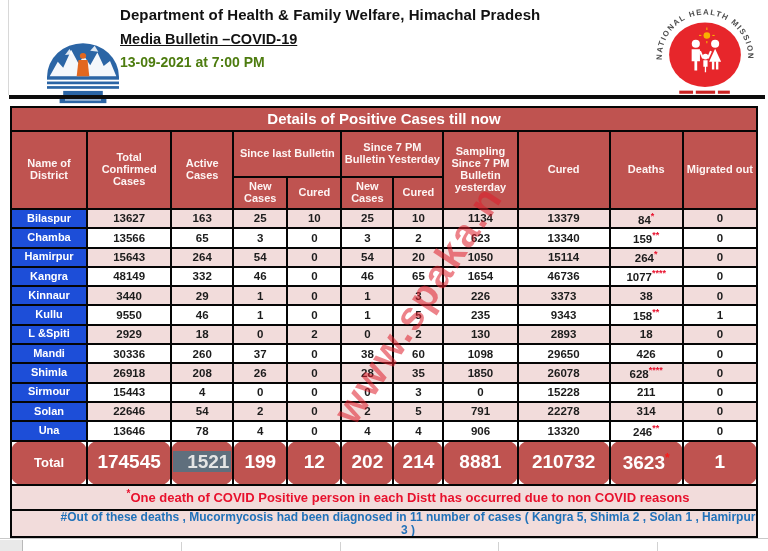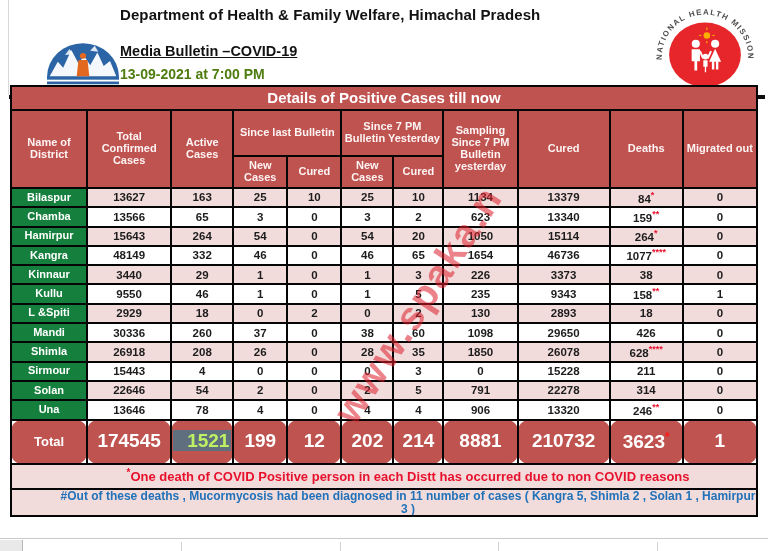--- a/index.html
+++ b/index.html
@@ -2,47 +2,47 @@
 <html><head>
 <meta charset="utf-8">
 <style>
   html,body{margin:0;padding:0;background:#fff;}
   .canvas{position:relative;width:768px;height:551px;background:#ffffff;overflow:hidden;
           font-family:"Liberation Sans",sans-serif;}
 
   
   .hdr-center{position:absolute;left:120px;top:6px;width:520px;text-align:left;}
   .dept-title{font-size:15px;font-weight:bold;color:#121212;letter-spacing:.1px;}
-  .bulletin-title{font-size:14.5px;font-weight:bold;color:#121212;text-decoration:underline;margin-top:20px;}
+  .bulletin-title{font-size:14.5px;font-weight:bold;color:#121212;text-decoration:underline;margin-top:8px;}
   .bulletin-date{font-size:14px;font-weight:bold;color:#4d7c0f;margin-top:7px;}
   .logo{position:absolute;}
   .logo-left{left:38px;top:28px;}
   .logo-right{left:646px;top:6px;}
 
   
   .v-gridline{position:absolute;left:8px;top:0;width:1px;height:95px;background:#d8d8d8;}
   .top-black-bar{position:absolute;left:9px;top:95px;width:756px;height:4px;background:#0d0d0d;}
 
   
-  table.covid{position:absolute;left:10px;top:85px;width:748px;border-collapse:collapse;
+  table.covid{position:absolute;left:10px;top:106px;width:748px;border-collapse:collapse;
               table-layout:fixed;text-align:center;font-weight:bold;}
   table.covid td{border:2px solid #050505;padding:0;line-height:1.08;overflow:hidden;}
   tr.title-row td{background:#bf5350;color:#fff;font-size:15px;height:22px;}
   tr.h1 td,tr.h2 td{background:#bf5350;color:#fdf4f3;font-size:11px;}
   tr.h1 td{height:44px;}
   tr.h2 td{height:30px;}
   tbody.data td{font-size:11.5px;color:#1c1c1c;height:17.3px;}
   tr.odd td{background:#f2dcdb;}
   tr.even td{background:#ffffff;}
-  table.covid td.district{background:#15803d;color:#fff;font-size:11px;}
+  table.covid td.district{background:#1d4ed8;color:#fff;font-size:11px;}
   sup.stars{color:#e8112d;font-size:9px;font-weight:bold;}
   tr.total td{background:#bf5350;color:#ffffff;font-size:19px;height:42px;border-radius:11px;}
   tr.total td.district{font-size:13px;background:#bf5350;}
   tr.total sup.stars{font-size:12px;color:#ff1a1a;}
-  .hl{background:#5f6f7d;color:#bef264;padding:0 15px;}
+  .hl{background:#5f6f7d;color:#e5e5e5;padding:0 15px;}
   tr.note td{background:#f2dcdb;padding-left:48px;}
   td.note1{color:#e8112d;font-size:13px;height:23px;}
   td.note2{color:#2272b9;font-size:12px;height:24px;margin-left:16px;}
   td.note1 sup{font-size:10px;}
 
   
   .watermark{position:absolute;left:258px;top:282px;width:320px;text-align:center;
              transform:rotate(-57deg);transform-origin:center;
              font-size:40px;font-weight:bold;letter-spacing:2px;white-space:nowrap;
              color:rgba(222,30,42,0.55);pointer-events:none;z-index:6;}

